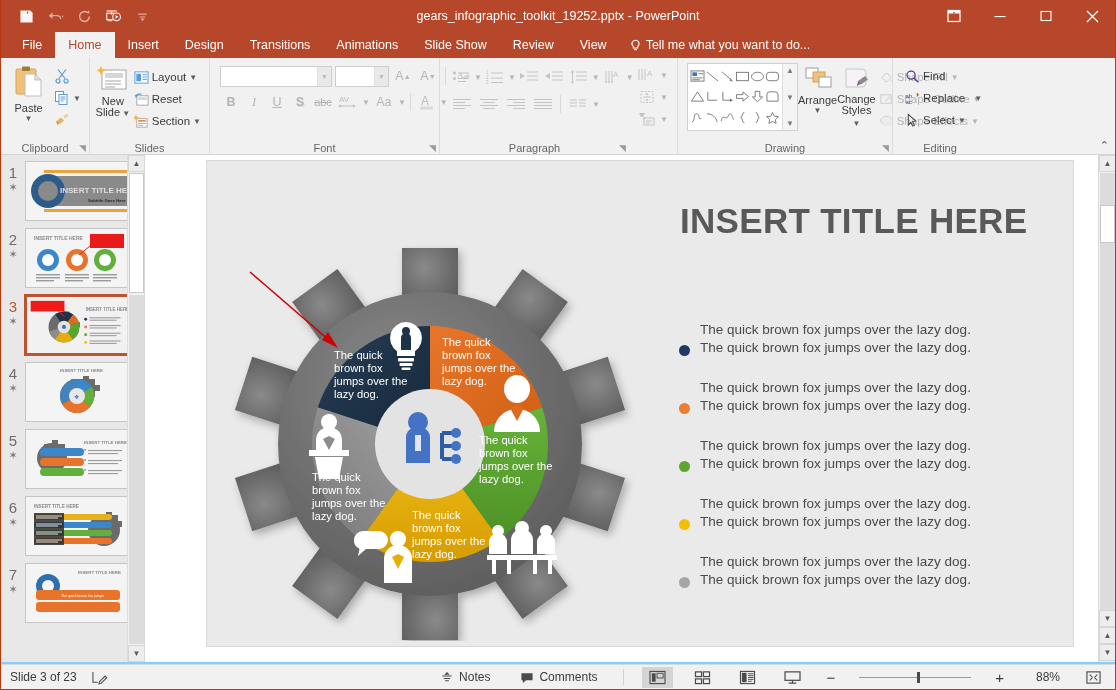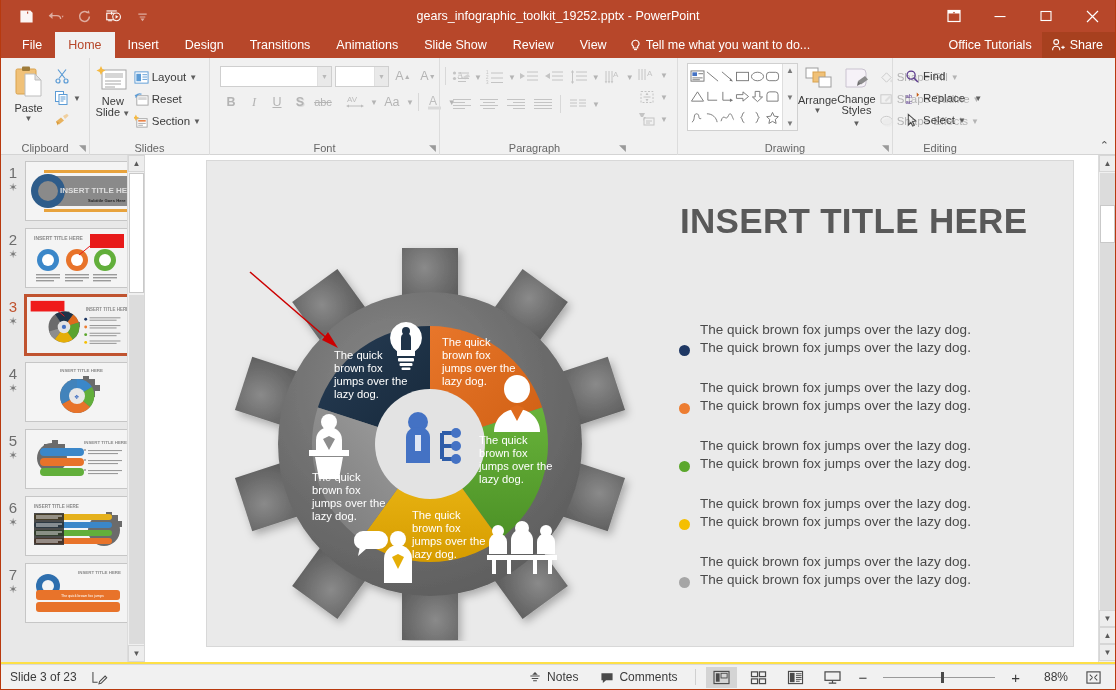--- a/index.html
+++ b/index.html
@@ -4,21 +4,21 @@
 <style>
   * { box-sizing: border-box; margin:0; padding:0; }
   html,body { width:1116px; height:690px; overflow:hidden; }
   body {
     font-family: "Liberation Sans", sans-serif;
     background:#ffffff;
     font-size:12px;
     color:#262626;
     -webkit-font-smoothing: antialiased;
   }
-  #app { position:relative; width:1116px; height:690px; background:#fde047;
+  #app { position:relative; width:1116px; height:690px; background:#7dd3fc;
          border:1px solid #b8390e; border-top:none; overflow:hidden; }
 
   
   .titlebar { position:relative; height:32px; background:#b7472a; width:100%; }
   .qat { position:absolute; left:12px; top:0; height:32px; display:flex; align-items:center; gap:3px; }
   .qat .qbtn { width:26px; height:24px; display:flex; align-items:center; justify-content:center;
                color:#fff; opacity:.95; cursor:pointer; }
   .qat .qbtn.dim { opacity:.55; }
   .title-text { position:absolute; left:0; right:0; top:0; height:32px; line-height:32px;
                 text-align:center; color:#fff; font-size:12.5px; }
@@ -125,21 +125,21 @@
                   font-size:8px; color:#5a5a5a; background:#ededed; border:1px solid #d6d6d6; cursor:pointer;}
   .mscroll .thumbbar { position:absolute; top:50px; left:1px; width:15px; height:38px; background:#fff;
                        border:1px solid #c9c9c9; cursor:pointer; }
   .mscroll .track { position:absolute; top:18px; left:1px; width:15px; bottom:52px; background:#dcdcdc; }
 
   
   .statusbar { position:absolute; left:0; bottom:0; width:100%; height:25px; background:#f1f1f1;
                border-top:1px solid #d9d9d9; display:flex; align-items:center; font-size:12px;
                color:#3b3b3b; }
   .sb-left { display:flex; align-items:center; gap:14px; padding-left:9px; }
-  .sb-right { margin-left:auto; display:flex; align-items:center; padding-right:6px; gap:6px; }
+  .sb-right { margin-left:auto; display:flex; align-items:center; padding-right:6px; gap:14px; }
   .sb-item { display:flex; align-items:center; gap:5px; padding:0 8px; height:22px; cursor:pointer; }
   .viewbtn { width:31px; height:21px; display:flex; align-items:center; justify-content:center;
              cursor:pointer; color:#4a4a4a; }
   .viewbtn.active { background:#d4d4d4; }
   .zoomline { width:112px; height:1px; background:#9a9a9a; position:relative; margin:0 6px; }
   .zoomhandle { position:absolute; left:58px; top:-5px; width:3px; height:11px; background:#4a4a4a; }
   .zoompct { width:38px; text-align:right; }
   .sep-v { width:1px; height:16px; background:#d0d0d0; margin:0 4px; }
   svg { display:block; }
 </style>
@@ -226,33 +226,20 @@
       <div class="tellme">
         <span>
           <svg width="11" height="13" viewBox="0 0 11 13">
               <path fill="none" stroke="#fff" stroke-width="1.1" d="M5.5 1.2A3.4 3.4 0 0 0 3.3 7.3V9h4.4V7.3A3.4 3.4 0 0 0 5.5 1.2z"></path>
               <path stroke="#fff" stroke-width="1.1" d="M4 10.6h3"></path>
             </svg>
         </span>
         <span>Tell me what you want to do...</span>
       </div>
     </div>
-    <div class="right-tabs">
-      <div class="office-tut">Office Tutorials</div>
-      <div class="share-btn">
-        <span>
-          <svg width="14" height="14" viewBox="0 0 14 14">
-              <circle cx="5.2" cy="4" r="2.4" fill="none" stroke="#fff" stroke-width="1.1"></circle>
-              <path fill="none" stroke="#fff" stroke-width="1.1" d="M1.6 12.2c0-2.3 1.6-4 3.6-4s3.6 1.7 3.6 4"></path>
-              <path stroke="#fff" stroke-width="1.1" d="M10.3 9.4h3.4M12 7.7v3.4"></path>
-            </svg>
-        </span>
-        <span>Share</span>
-      </div>
-    </div>
   </div>
 
   <div class="ribbon">
 
     <div class="rgroup" style="width:88px;">
       <div class="gbody">
         <div class="bigbtn" style="width:46px;">
           <svg width="34" height="36" viewBox="0 0 34 36">
             <rect x="4" y="4" width="20" height="25" rx="1.5" fill="#f0c178" stroke="#d9a24d"></rect>
             <rect x="10" y="1.5" width="8" height="4.5" rx="1" fill="#9e7b3a"></rect>
@@ -359,21 +346,21 @@
                 <path fill="#d4d4d4" d="M8 9l5-3 2 2.5-5 3z"></path>
               </svg>
           </div>
         </div>
         <div style="display:flex;align-items:center;gap:1px;margin-top:4px;">
           <div class="ibtn dim" style="font-weight:bold;">B</div>
           <div class="ibtn dim" style="font-style:italic;font-family:'Liberation Serif',serif;">I</div>
           <div class="ibtn dim" style="text-decoration:underline;">U</div>
           <div class="ibtn dim" style="font-weight:bold;text-shadow:1px 1px 0 #dcdcdc;">S</div>
           <div class="ibtn dim" style="text-decoration:line-through;font-size:11px;">abc</div>
-          <div class="ibtn dim" style="width:26px;margin-left:8px;">
+          <div class="ibtn dim" style="width:26px;">
             <svg width="22" height="16" viewBox="0 0 22 16">
                 <text x="2" y="8" font-size="8" fill="#bdbdbd" font-family="Liberation Sans, sans-serif">AV</text>
                 <path stroke="#bdbdbd" stroke-width="1" d="M3 12h14"></path>
                 <path fill="#bdbdbd" d="M1 12l3-1.6v3.2zM19 12l-3-1.6v3.2z"></path>
               </svg>
           </div>
           <span class="caret dim">▼</span>
           <div class="ibtn dim" style="width:26px;">Aa</div>
           <span class="caret dim">▼</span>
           <div class="vsep"></div>

